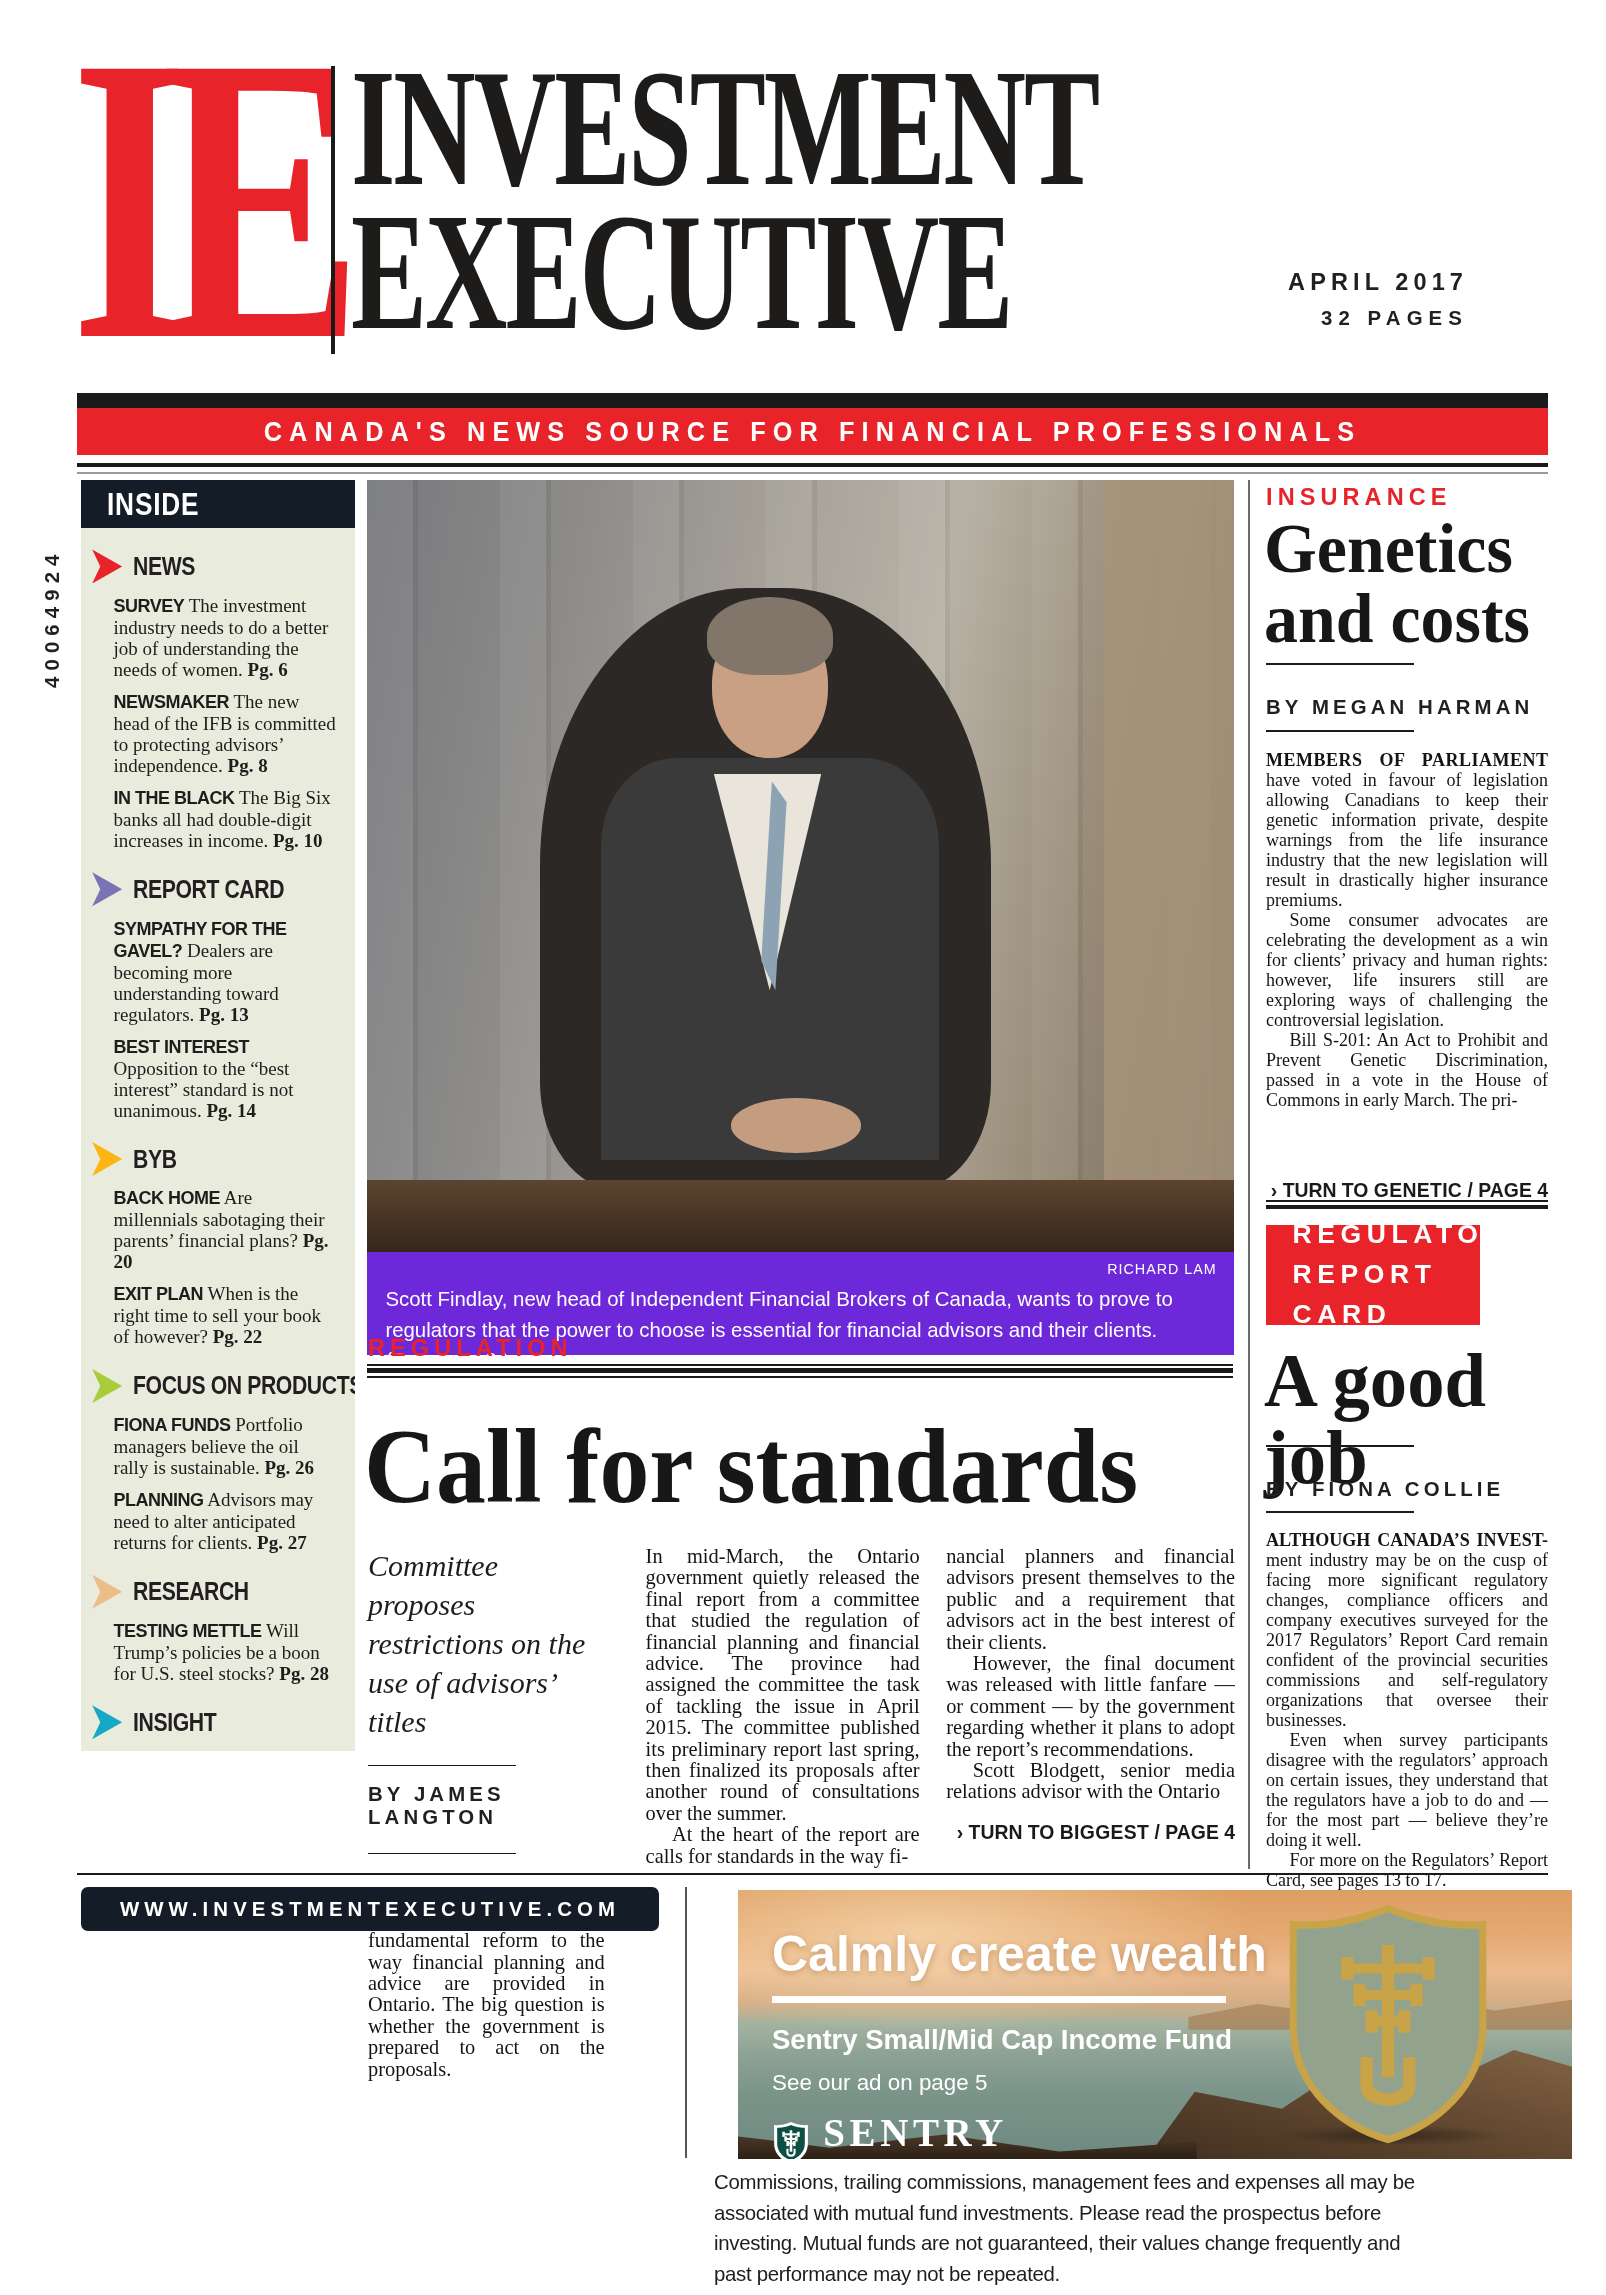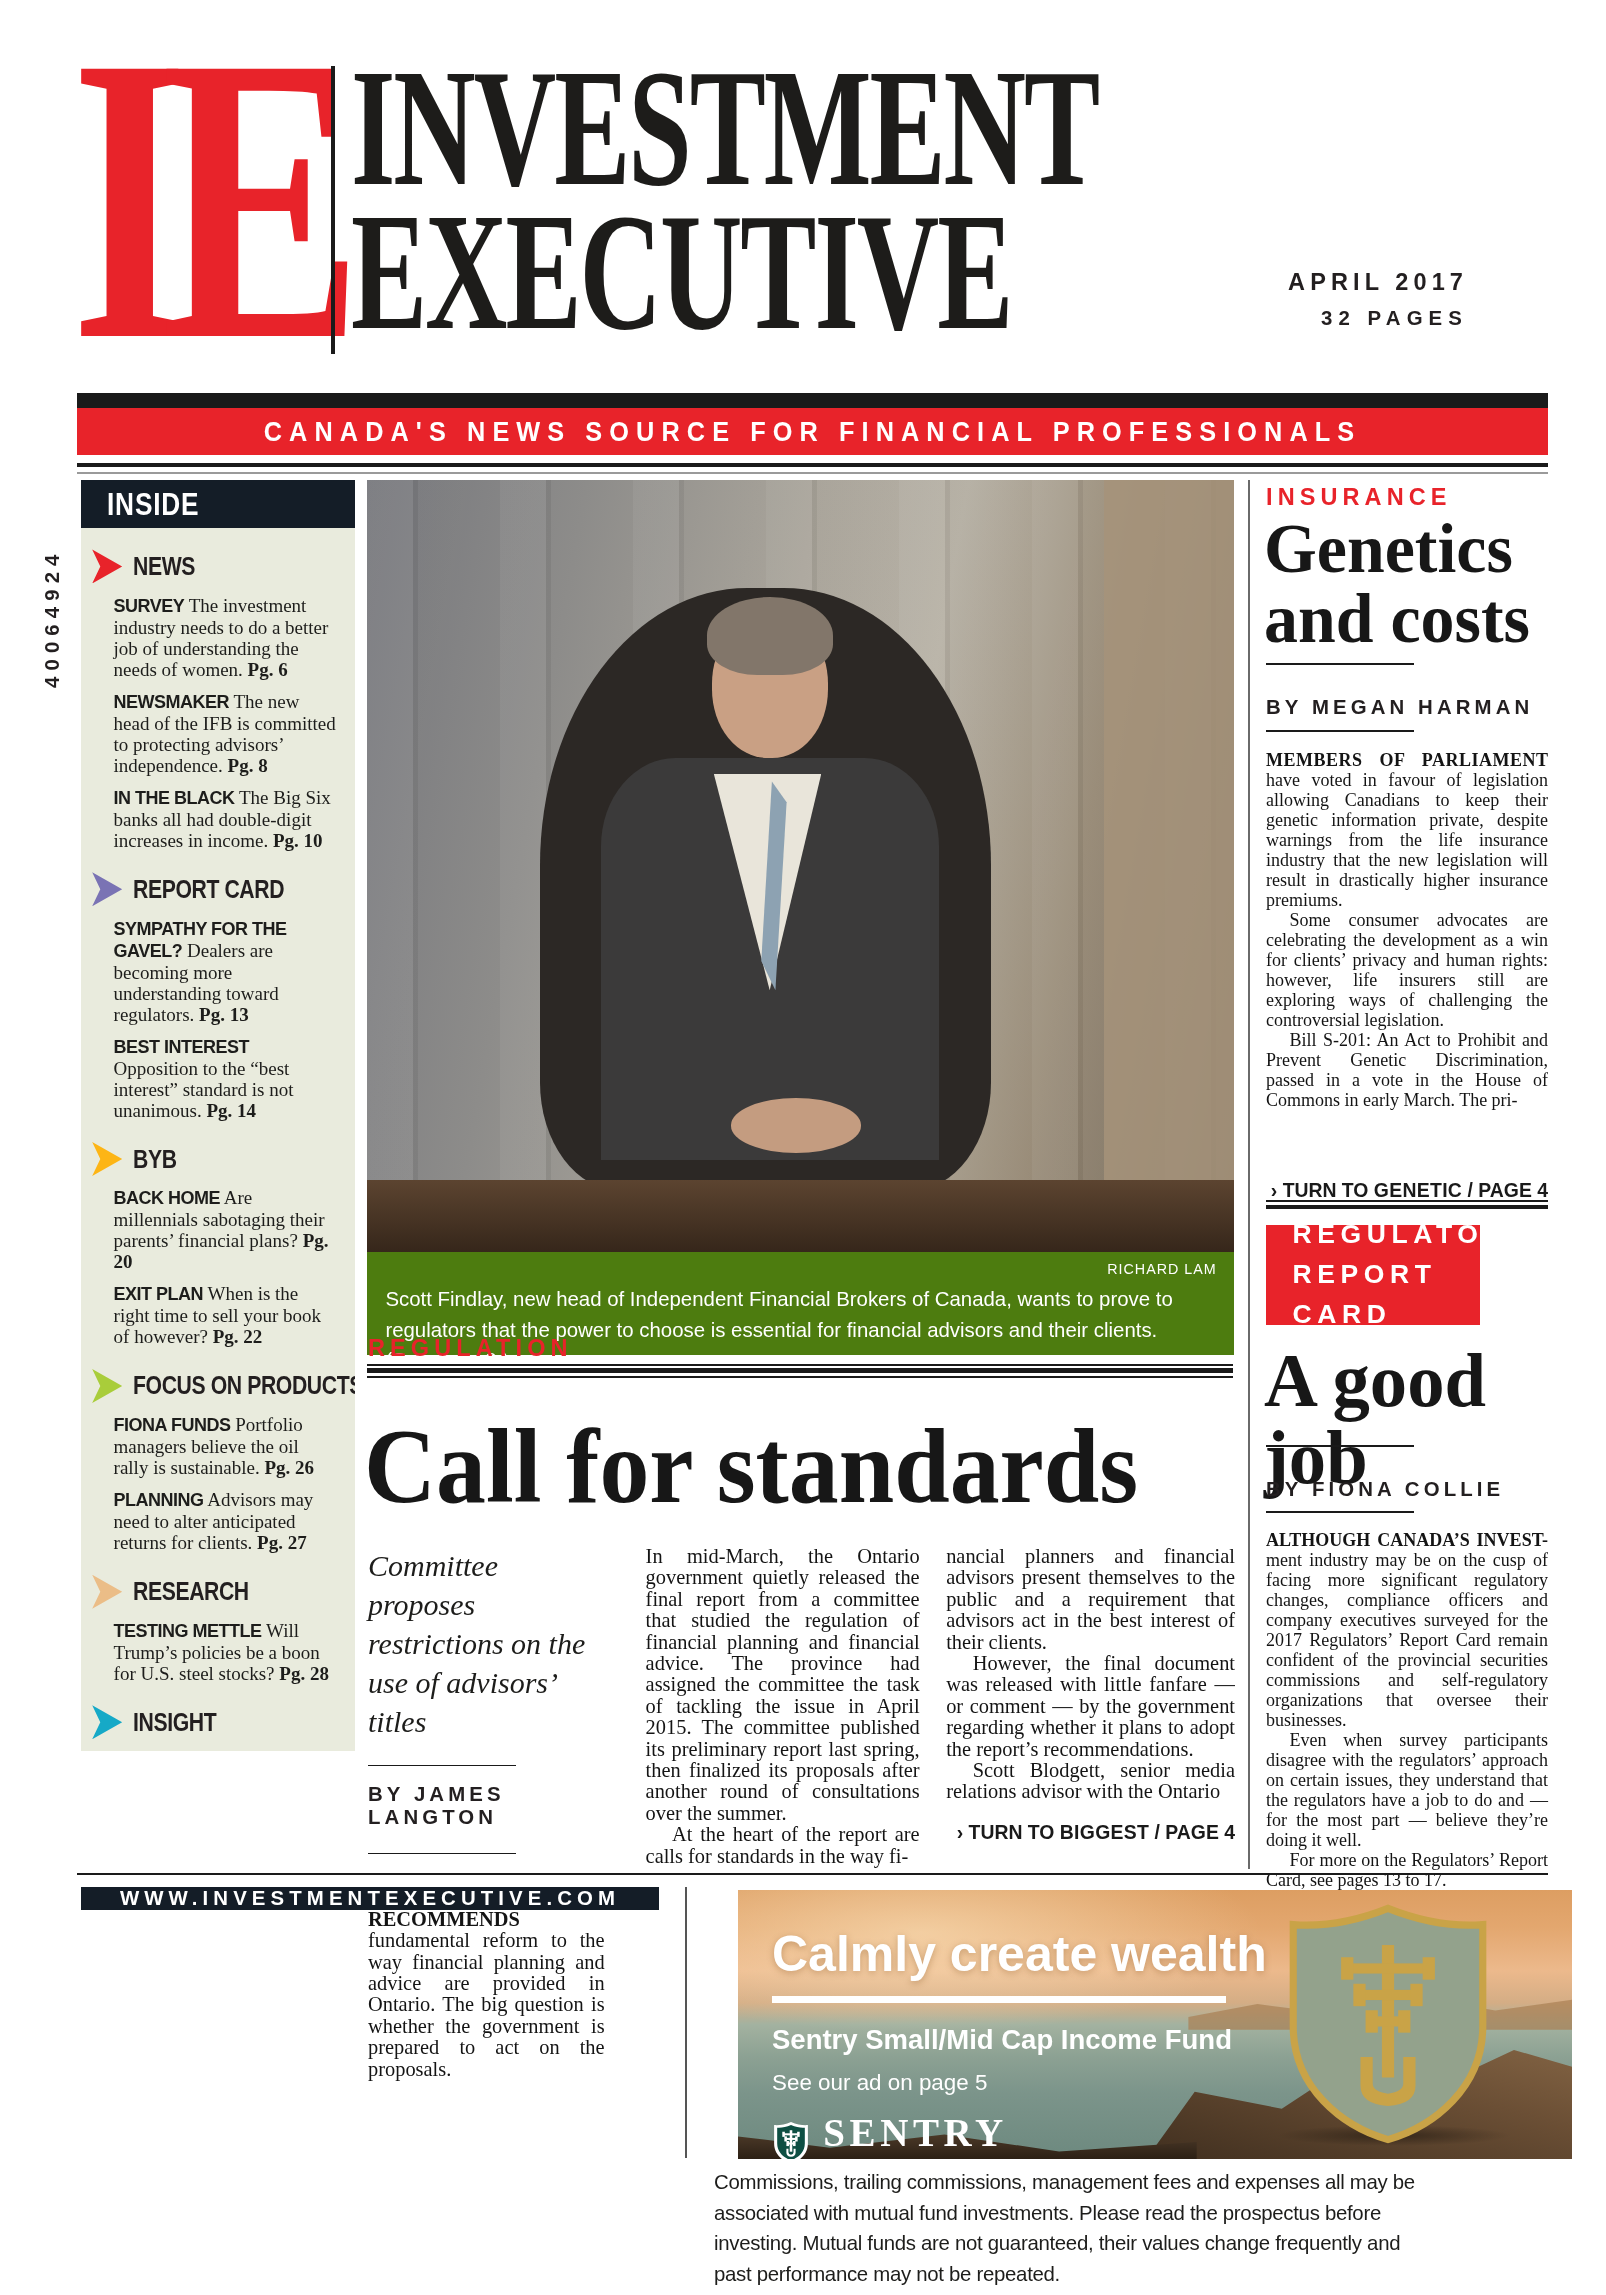--- a/index.html
+++ b/index.html
@@ -60,21 +60,21 @@
   .shirt { position:absolute; left:40%; top:38%; width:12.4%; height:28%; background:#e9e5da;
            clip-path:polygon(0 0,100% 0,52% 100%); }
   .tie { position:absolute; left:45%; top:39%; width:3.4%; height:27%; background:#8da2b2;
          clip-path:polygon(50% 0,100% 10%,62% 100%,14% 86%); }
   .head { position:absolute; left:39.8%; top:17.5%; width:13.4%; height:18.5%; background:#c9a084; border-radius:48%; }
   .hair { position:absolute; left:39.2%; top:15.2%; width:14.6%; height:10%; background:#82766a;
           border-radius:50% 50% 40% 40%; }
   .hands { position:absolute; left:42%; top:80%; width:15%; height:7%; background:#c49c80; border-radius:50%; }
   .desk { position:absolute; left:0; bottom:0; width:100%; height:9.5%;
           background:linear-gradient(180deg,#5c4430,#35261a); }
-  .capband { left:367px; top:1252px; width:867px; height:103px; background:#4d7c0f; color:#fff; }
+  .capband { left:367px; top:1252px; width:867px; height:103px; background:#6d28d9; color:#fff; }
   .credit { position:absolute; right:17.3px; top:9.2px; font:14.3px "Liberation Sans", sans-serif; letter-spacing:1px; }
   .caption { position:absolute; left:18.4px; top:32px; width:796px;
              font:20.4px/1.5 "Liberation Sans", sans-serif; }
 
   .triple { left:367px; width:866px; background:#1a1a1a; }
   .t1 { top:1364px; height:1.5px; } .t2 { top:1368px; height:4.6px; } .t3 { top:1376px; height:1.5px; }
 
   
   .kicker { font:bold 23.5px "Liberation Sans", sans-serif; color:#e8232a; letter-spacing:5.1px; }
   .k-reg { left:368px; top:1335px; }
@@ -112,22 +112,22 @@
   .redbox { left:1266px; top:1225px; width:214px; height:100px; background:#e8232a; color:#fff;
             display:flex; flex-direction:column; justify-content:center; padding-left:26.5px; }
   .redbox span { font:bold 26.5px "Liberation Sans", sans-serif; letter-spacing:5.6px; line-height:1.5; }
   .h-job { left:1264px; top:1342px; font-size:77px; }
   .r3 { top:1445px; } .r4 { top:1511px; }
   .by-fiona { left:1266px; top:1461px; }
   .rc-body { left:1266px; top:1530px; width:282px; }
 
   
   .footrule { left:77px; top:1873px; width:1471px; height:2px; background:#1a1a1a; }
-  .urlbar { left:81px; top:1887px; width:578px; height:23px; background:#141d27;
-            display:flex; align-items:center; justify-content:center; }
+  .urlbar { left:81px; top:1887px; width:578px; height:44px; background:#141d27;
+            display:flex; align-items:center; justify-content:center;border-radius:7px; }
   .urlbar span { color:#fff; font:bold 20.4px "Liberation Sans", sans-serif; letter-spacing:5.1px; }
   .footdiv { left:685px; top:1887px; width:1.5px; height:271px; background:#555; }
 
   
   .ad { left:714px; top:1890px; width:834px; height:269px; overflow:hidden;
         background:linear-gradient(180deg,#dd9e62 0%,#e3a76f 14%,#ecb98c 30%,#d4ad85 42%,#a3b2a0 50%,#8ca193 62%,#7b948a 76%,#6d897f 100%);margin-left:24px; }
   .ad-glow { position:absolute; left:-10%; top:-20%; width:80%; height:80%;
              background:radial-gradient(ellipse at 40% 45%, rgba(255,236,200,0.55), rgba(255,236,200,0) 60%); }
   .ad-hills { position:absolute; right:0; top:36%; width:46%; height:16%; background:#a97f52; opacity:.7;
               clip-path:polygon(0 70%,18% 40%,40% 65%,60% 25%,80% 55%,100% 30%,100% 100%,0 100%); }

